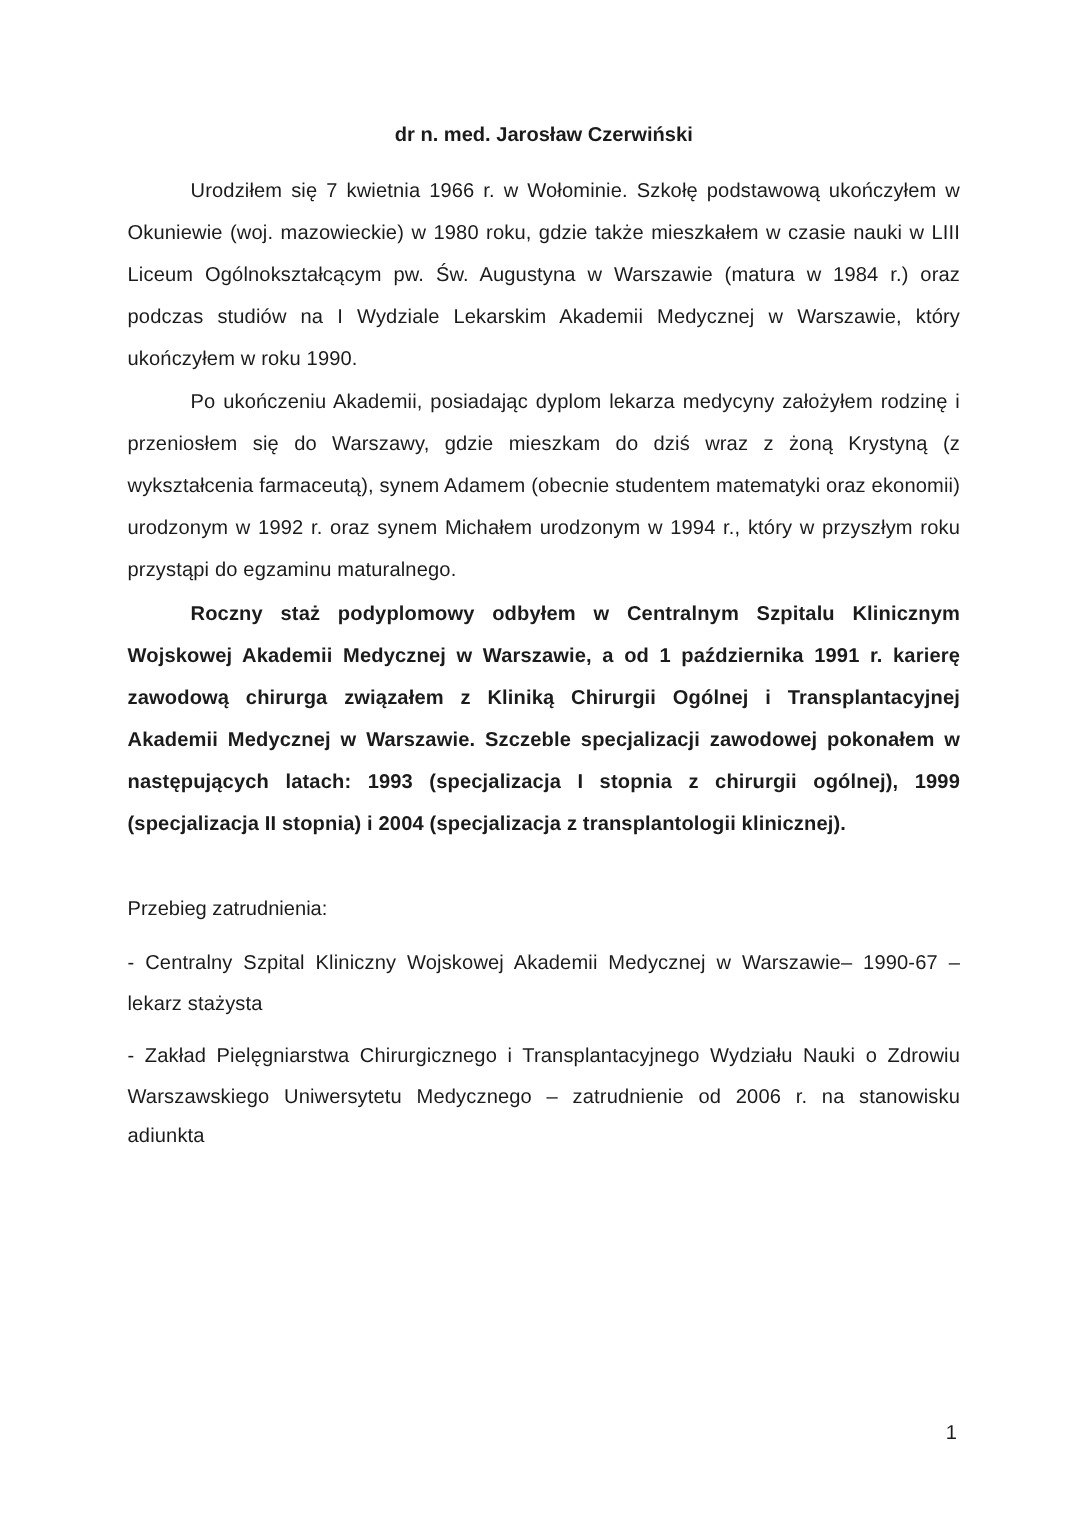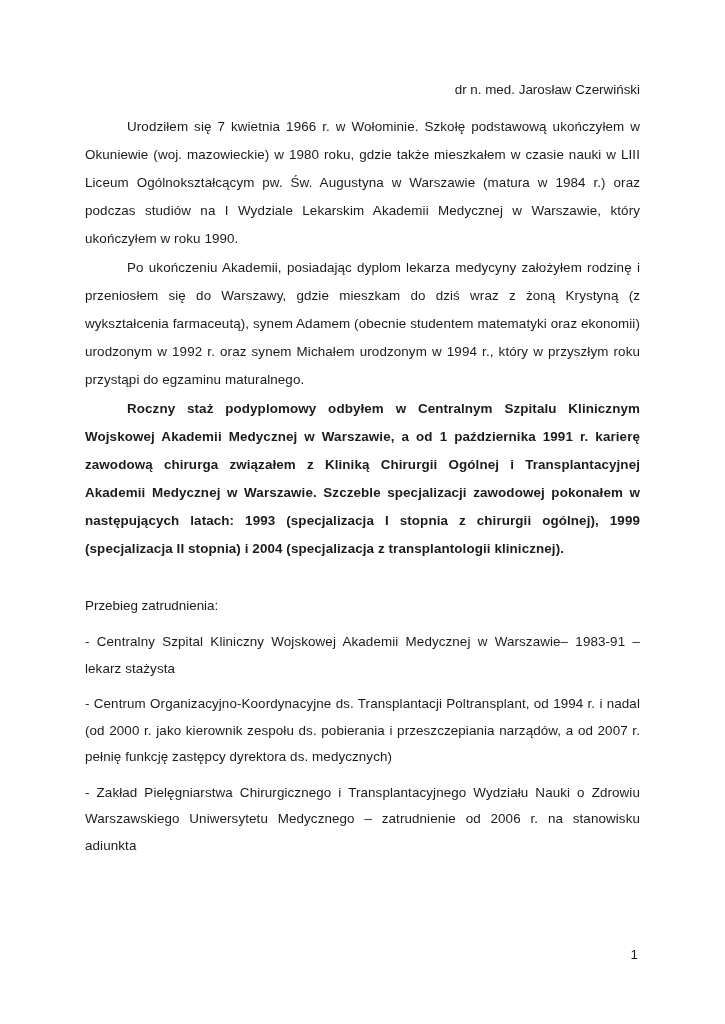--- a/index.html
+++ b/index.html
@@ -14,23 +14,23 @@
     background: #ffffff;
     box-sizing: border-box;
     padding: 76px 85px 0 85px;
     font-family: "Liberation Sans", "DejaVu Sans", sans-serif;
     color: #1b1b1b;
     font-size: 13.4px;
     overflow: hidden;
   }
   .hdr {
     margin: 0 0 9.5px 0;
-    font-weight: normal;
+    font-weight: bold;
     line-height: 27.5px;
-    text-align: right;
+    text-align: center;
   }
   .hdr.subject {
     margin-bottom: 48px;
   }
   .body-par {
     margin: 0 0 1px 0;
     line-height: 28px;
     text-align: justify;
     text-indent: 42px;
     letter-spacing: 0.1px;
@@ -69,22 +69,21 @@
 
 
   <p class="body-par">Urodziłem się 7 kwietnia 1966 r. w Wołominie. Szkołę podstawową ukończyłem w Okuniewie (woj. mazowieckie) w 1980 roku, gdzie także mieszkałem w czasie nauki w LIII Liceum Ogólnokształcącym pw. Św. Augustyna w Warszawie (matura w 1984 r.) oraz podczas studiów na I Wydziale Lekarskim Akademii Medycznej w Warszawie, który ukończyłem w roku 1990.</p>
 
   <p class="body-par">Po ukończeniu Akademii, posiadając dyplom lekarza medycyny założyłem rodzinę i przeniosłem się do Warszawy, gdzie mieszkam do dziś wraz z żoną Krystyną (z wykształcenia farmaceutą), synem Adamem (obecnie studentem matematyki oraz ekonomii) urodzonym w 1992 r. oraz synem Michałem urodzonym w 1994 r., który w przyszłym roku przystąpi do egzaminu maturalnego.</p>
 
   <p class="body-par last">Roczny staż podyplomowy odbyłem w Centralnym Szpitalu Klinicznym Wojskowej Akademii Medycznej w Warszawie, a od 1 października 1991 r. karierę zawodową chirurga związałem z Kliniką Chirurgii Ogólnej i Transplantacyjnej Akademii Medycznej w Warszawie. Szczeble specjalizacji zawodowej pokonałem w następujących latach: 1993 (specjalizacja I stopnia z chirurgii ogólnej), 1999 (specjalizacja II stopnia) i 2004 (specjalizacja z transplantologii klinicznej).</p>
 
   <p class="section-heading">Przebieg zatrudnienia:</p>
 
-  <p class="employment-item">- Centralny Szpital Kliniczny Wojskowej Akademii Medycznej w Warszawie– 1983-91 – lekarz stażysta</p>
+  <p class="employment-item">- Centralny Szpital Kliniczny Wojskowej Akademii Medycznej w Warszawie– 1990-67 – lekarz stażysta</p>
 
 
-  <p class="employment-item">- Centrum Organizacyjno-Koordynacyjne ds. Transplantacji Poltransplant, od 1994 r. i nadal (od 2000 r. jako kierownik zespołu ds. pobierania i przeszczepiania narządów, a od 2007 r. pełnię funkcję zastępcy dyrektora ds. medycznych)</p>
 
   <p class="employment-item">- Zakład Pielęgniarstwa Chirurgicznego i Transplantacyjnego Wydziału Nauki o Zdrowiu Warszawskiego Uniwersytetu Medycznego – zatrudnienie od 2006 r. na stanowisku adiunkta</p>
 
   <div class="page-number">1</div>
 
 </div>
 
 </body></html>

